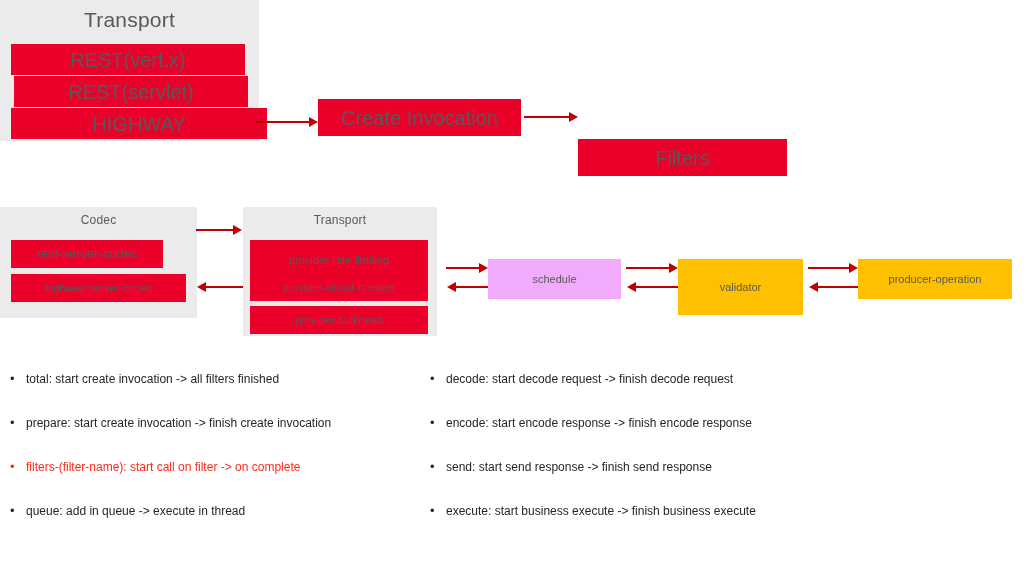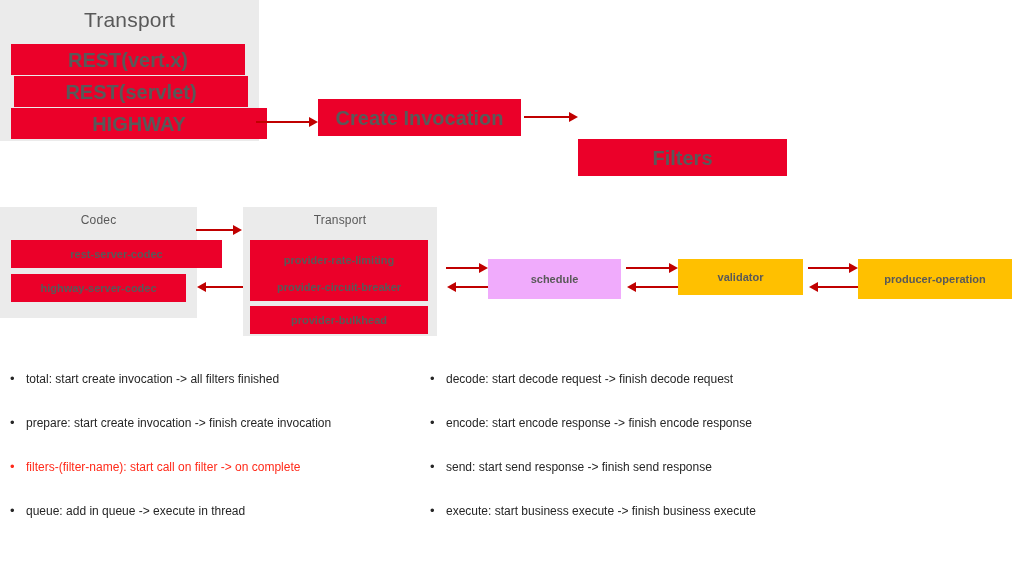--- a/index.html
+++ b/index.html
@@ -34,50 +34,49 @@
     letter-spacing: 0.2px;
   }
   .box {
     position: absolute;
     box-sizing: border-box;
     display: flex;
     align-items: center;
     justify-content: center;
     color: #595959;
     line-height: 1.1;
-    font-weight: bold;
   }
   .box.red    { background: #EB0029; }
   .box.green  { background: #f0abfc; }
   .box.yellow { background: #FFC000; }
 
   
   #transport-panel { left: 0px; top: 0px; width: 259px; height: 141px; }
   #transport-title { top: 8px; font-size: 21px; }
   #box-rest-vertx   { left: 11px; top: 44px;  width: 234px; height: 31px; font-size: 20px; }
   #box-rest-servlet { left: 14px; top: 76px;  width: 234px; height: 31px; font-size: 20px; }
   #box-highway      { left: 11px; top: 108px; width: 256px; height: 31px; font-size: 20px; }
 
   #box-create-invocation { left: 318px; top: 99px; width: 203px; height: 37px; font-size: 20px; }
   #box-filters           { left: 578px; top: 99px; width: 209px; height: 37px; font-size: 20px; margin-top: 40px; }
 
   
   #codec-panel { left: 0px; top: 207px; width: 197px; height: 111px; }
   #codec-title { top: 6px; font-size: 12px; }
-  #box-rest-server-codec    { left: 11px; top: 240px; width: 211px; height: 28px; font-size: 11px; }
+  #box-rest-server-codec    { left: 11px; top: 240px; width: 152px; height: 28px; font-size: 13px; }
   #box-highway-server-codec { left: 11px; top: 274px; width: 175px; height: 28px; font-size: 11px; }
 
   #governance-panel { left: 243px; top: 207px; width: 194px; height: 129px; }
   #governance-title { top: 6px; font-size: 12px; }
   #box-provider-rate-limiting   { left: 250px; top: 240px; width: 178px; height: 41px; font-size: 11px; }
   #box-provider-circuit-breaker { left: 250px; top: 273px; width: 178px; height: 28px; font-size: 11px; }
   #box-provider-bulkhead        { left: 250px; top: 306px; width: 178px; height: 28px; font-size: 11px; }
 
   #box-schedule           { left: 488px; top: 259px; width: 133px; height: 40px; font-size: 11px; }
-  #box-validator          { left: 678px; top: 259px; width: 125px; height: 36px; font-size: 11px; }
+  #box-validator          { left: 678px; top: 259px; width: 125px; height: 56px; font-size: 11px; }
   #box-producer-operation { left: 858px; top: 259px; width: 154px; height: 40px; font-size: 11px; }
 
   
   .arrow {
     position: absolute;
     height: 2px;
     background: #C00000;
   }
   .arrow::after {
     content: "";

